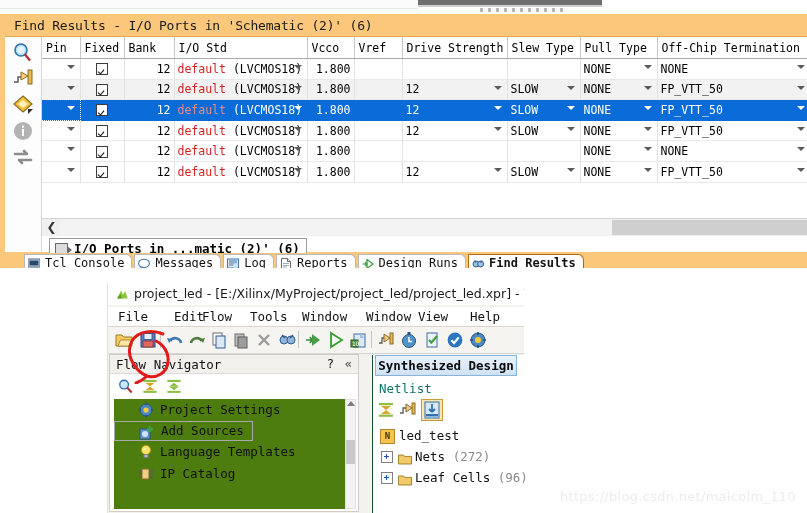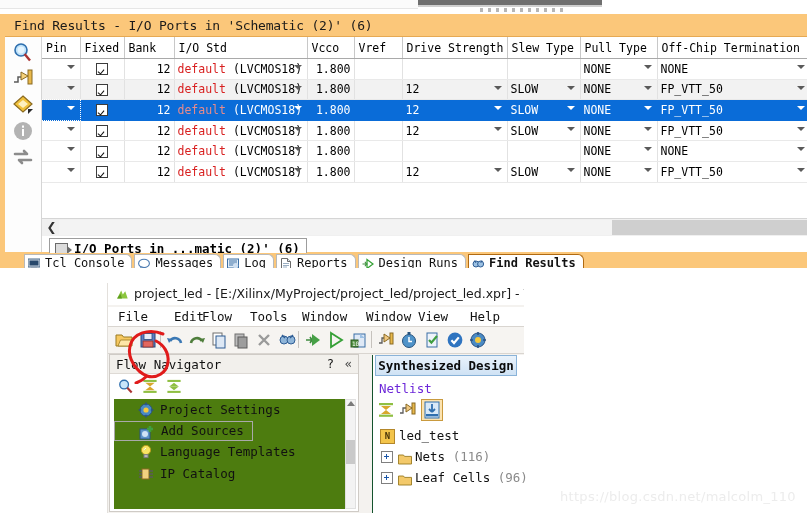--- a/index.html
+++ b/index.html
@@ -122,21 +122,21 @@
   #fn-scroll .up{position:absolute;left:1px;top:1px;width:0;height:0;
      border-left:4px solid transparent;border-right:4px solid transparent;border-bottom:5px solid #7a7a7a;}
   #fn-scroll .th{position:absolute;left:0;top:40px;width:9px;height:24px;background:#c9c9c9;}
 
   
   #design{position:absolute;left:264px;top:72px;width:152px;height:163px;background:#fff;
      border-left:1px solid #14532d;}
   #d-tab{position:absolute;left:2px;top:0px;width:142px;height:21px;
      background:linear-gradient(#e9f2fb,#cfe2f4);border:1px solid #8ab3d8;box-sizing:border-box;
      font-size:12.5px;line-height:19px;font-weight:bold;text-align:center;color:#0b0b0b;}
-  #d-sub{position:absolute;left:6px;top:26px;font-size:12.5px;color:#6d28d9;}
+  #d-sub{position:absolute;left:6px;top:26px;font-size:12.5px;color:#0f766e;}
   #d-tools{position:absolute;left:4px;top:44px;width:140px;height:22px;}
   #d-tools .dti{position:absolute;top:2px;width:18px;height:18px;}
   #d-tools .selbox{position:absolute;left:44px;top:0px;width:22px;height:22px;
      border:1px solid #c99a3e;background:#fce3b0;box-sizing:border-box;}
   #d-tree{position:absolute;left:4px;top:70px;width:146px;font-size:12.5px;}
   .tr-row{position:relative;height:21px;line-height:21px;padding-left:22px;white-space:nowrap;color:#111;}
   .tr-row.child{padding-left:38px;}
   .tr-row .exp{position:absolute;left:4px;top:5px;width:10px;height:10px;border:1px solid #7f7f7f;
      background:#fff;}
   .tr-row .exp:before{content:"";position:absolute;left:1.5px;top:4px;width:5px;height:1px;background:#1b57a8;}
@@ -587,21 +587,21 @@
       </span>
     </div>
     <div id="d-tree">
       <div class="tr-row">
         <span class="nbox">N</span>
         <span>led_test</span>
       </div>
       <div id="d-children">
           <div class="tr-row child"><span class="exp"></span><span class="fold"><svg viewBox="0 0 14 12" width="14" height="12">
                 <path d="M0.5 2h5l1 1.4h7v7.6h-13z" fill="#f3c96a" stroke="#9a7a20" stroke-width=".9"></path>
-              </svg></span><span>Nets</span> <span class="cnt">(116)</span></div>
+              </svg></span><span>Nets</span> <span class="cnt">(272)</span></div>
           <div class="tr-row child"><span class="exp"></span><span class="fold"><svg viewBox="0 0 14 12" width="14" height="12">
                 <path d="M0.5 2h5l1 1.4h7v7.6h-13z" fill="#f3c96a" stroke="#9a7a20" stroke-width=".9"></path>
               </svg></span><span>Leaf Cells</span> <span class="cnt">(96)</span></div>
         </div>
     </div>
   </div>
 </div>
 
 <svg id="annot" viewBox="0 0 58 58">
   <path d="M40 8 C26 2, 10 7, 7 20 C4 33, 14 46, 24 50 C33 53, 44 47, 45 36 C46 27, 41 19, 33 15" stroke="#e01b1b" stroke-width="3" fill="none" stroke-linecap="round"></path>

